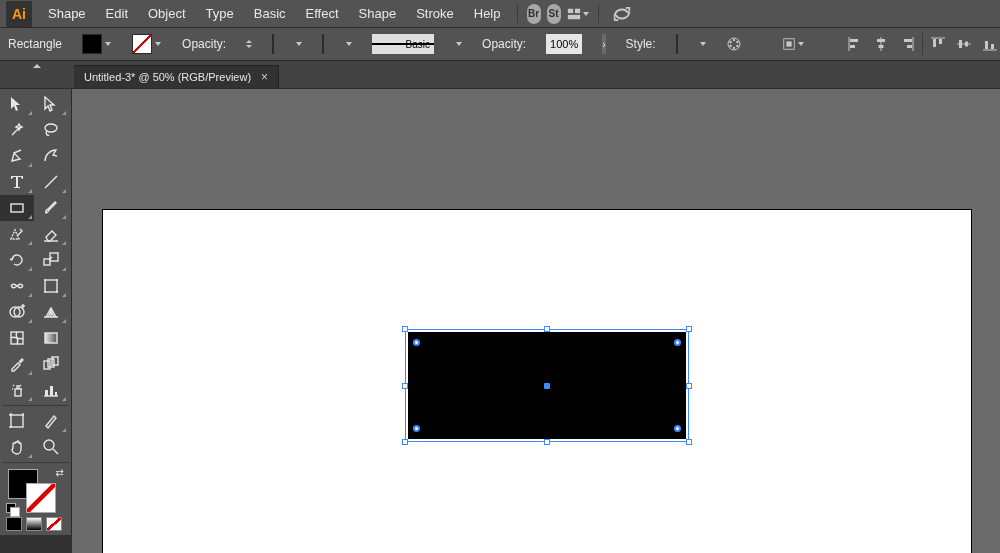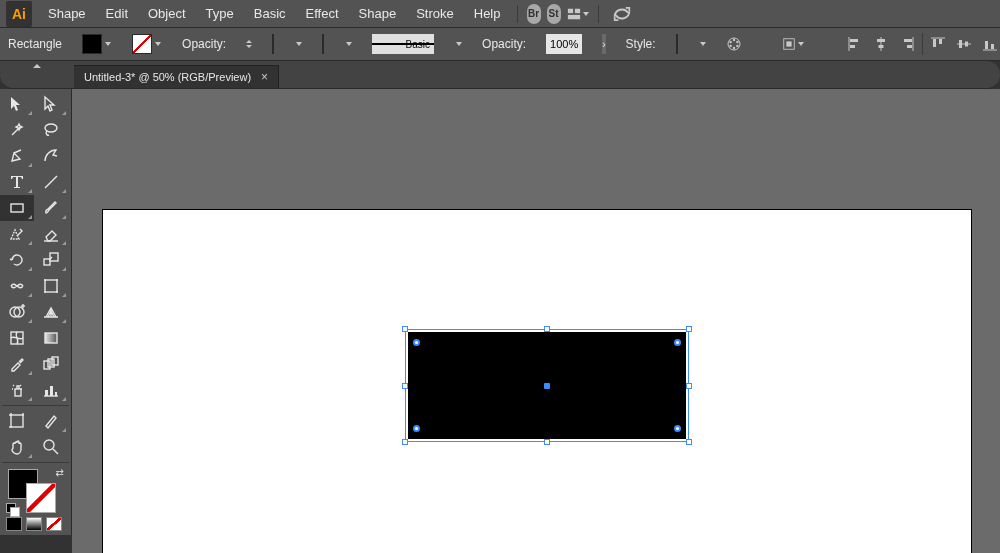--- a/index.html
+++ b/index.html
@@ -31,21 +31,21 @@
   .brush-def .txt { position:absolute; right:4px; font-size:10px; color:#000;}
   .opacity-field { width:42px; height:20px; background:#e6e6e6; color:#000; display:flex; align-items:center; padding:0 4px; font-size:11px;}
   .step-btn { width:14px; height:20px; background:#6a6a6a; display:flex; align-items:center; justify-content:center;}
   .vsep { width:1px; height:22px; background:#3a3a3a;}
   .icon-btn { width:22px; height:22px; display:flex; align-items:center; justify-content:center; }
   .icon-btn svg { width:16px; height:16px; }
   .shape-lbl { color:#e8e8e8;text-align:center; }
   .align-group { display:flex; gap:4px; margin-left:auto;}
 
   
-  .tabstrip { height:28px; background:#434343; display:flex; align-items:flex-end; padding-left:74px; border-bottom:1px solid #2a2a2a;border-radius:13px;}
+  .tabstrip { height:28px; background:#434343; display:flex; align-items:flex-end; padding-left:74px; border-bottom:1px solid #2a2a2a;}
   .collapse-panels { position:absolute; left:0; top:61px; width:74px; height:10px; background:#434343; display:flex; align-items:center; justify-content:center;}
   .collapse-panels::after{ content:""; width:0;height:0;border-left:4px solid transparent;border-right:4px solid transparent;border-bottom:4px solid #c8c8c8;}
   .doc-tab { height:23px; background:#323232; color:#e6e6e6; display:flex; align-items:center; padding:0 10px; gap:10px; font-size:11px; border-top:1px solid #222; border-right:1px solid #222;}
   .close-x { font-size:12px; color:#c8c8c8; }
 
   
   .tools { position:absolute; left:0; top:89px; width:72px; background:#535353; border-right:1px solid #2a2a2a; padding-top:2px;}
   .tool-row { display:flex; }
   .tool { width:34px; height:26px; display:flex; align-items:center; justify-content:center; position:relative;}
   .tool.sel { background:#323232; }

